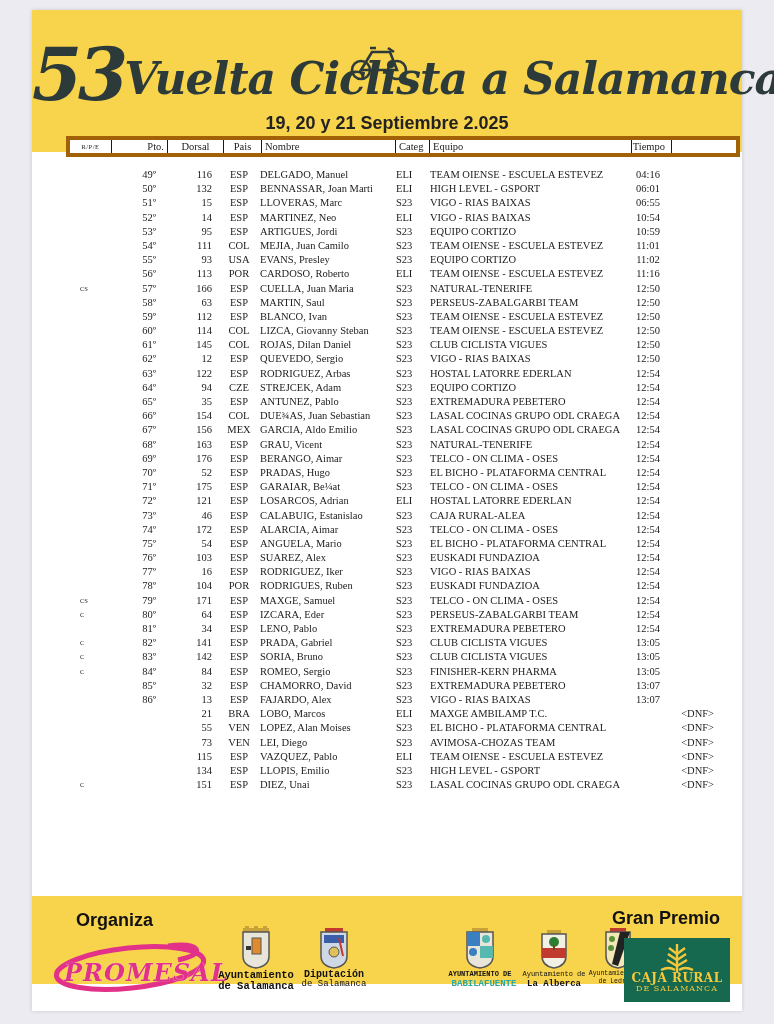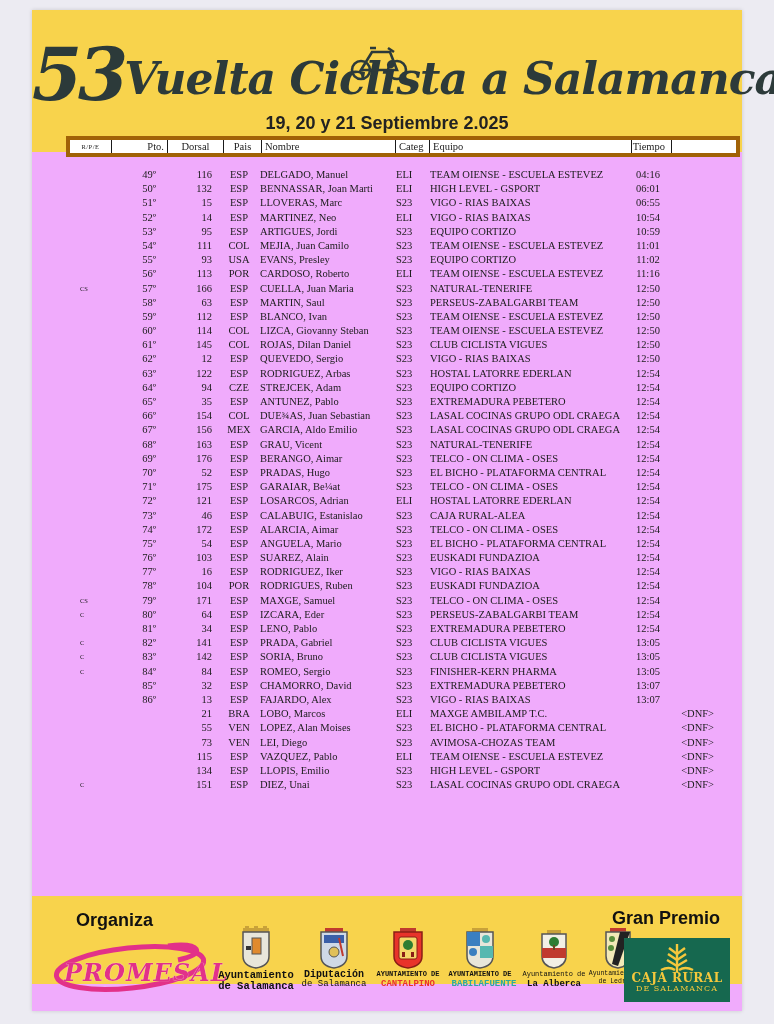--- a/index.html
+++ b/index.html
@@ -1,19 +1,19 @@
 <!DOCTYPE html>
 <html><head>
 <meta charset="utf-8">
 <style>
   html,body{margin:0;padding:0;background:#ecebf2;}
   *{box-sizing:border-box;}
   .canvas{position:relative;width:774px;height:1024px;background:#ecebf2;overflow:hidden;
           font-family:"Liberation Serif", serif;color:#1c1c1c;}
-  .page{position:absolute;left:32px;top:10px;width:710px;height:1001px;background:#f0abfc;
+  .page{position:absolute;left:32px;top:10px;width:710px;height:1001px;background:#ffffff;
         box-shadow:0 0 4px rgba(0,0,0,.15);}
   
   .band-top{position:absolute;left:0;top:0;width:100%;height:142px;background:#f8d34c;}
   .title-wrap{position:absolute;left:0;top:22px;width:100%;text-align:center;color:#2c3a3a;white-space:nowrap;}
   .title-num{font-family:"DejaVu Serif",serif;font-style:italic;font-weight:bold;font-size:72px;
              letter-spacing:-4px;vertical-align:-6px;}
   .title-script{font-family:"DejaVu Serif",serif;font-style:italic;font-weight:bold;font-size:44px;
                 letter-spacing:-1px;}
   .bike{position:absolute;left:316px;top:30px;}
   .subtitle{position:absolute;left:0;top:103px;width:100%;text-align:center;
@@ -406,21 +406,21 @@
           <span class="c c-categ">S23</span>
           <span class="c c-equipo">EL BICHO - PLATAFORMA CENTRAL</span>
           <span class="c c-tiempo">12:54</span>
           <span class="c c-dnf"></span>
         </div>
         <div class="trow grid">
           <span class="c c-rpe"></span>
           <span class="c c-pos">76º</span>
           <span class="c c-dorsal">103</span>
           <span class="c c-pais">ESP</span>
-          <span class="c c-nombre">SUAREZ, Alain</span>
+          <span class="c c-nombre">SUAREZ, Alex</span>
           <span class="c c-categ">S23</span>
           <span class="c c-equipo">EUSKADI FUNDAZIOA</span>
           <span class="c c-tiempo">12:54</span>
           <span class="c c-dnf"></span>
         </div>
         <div class="trow grid">
           <span class="c c-rpe"></span>
           <span class="c c-pos">77º</span>
           <span class="c c-dorsal">16</span>
           <span class="c c-pais">ESP</span>
@@ -629,34 +629,20 @@
             <path d="M4 6 h26 v24 q0 10 -13 12 q-13 -2 -13 -12 z" fill="#cfd9e6" stroke="#555" stroke-width="1.5"></path>
             <rect x="7" y="9" width="20" height="8" fill="#3a5fa8"></rect>
             <circle cx="17" cy="26" r="5" fill="#e0c05a" stroke="#555"></circle>
             <path d="M22 12 L26 30" stroke="#c03a2e" stroke-width="2"></path>
           </svg>
         </div>
         <div class="cap1">Diputación</div>
         <div class="cap2">de Salamanca</div>
       </div>
 
-      <div class="logo logo-cantalpino" style="left:338px;">
-        <div class="crest">
-          <svg width="36" height="44" viewBox="0 0 36 44">
-            <path d="M10 2 h16 v4 h-16 z" fill="#c03a2e"></path>
-            <path d="M4 6 h28 v24 q0 10 -14 12 q-14 -2 -14 -12 z" fill="#e8332a" stroke="#8a1f16" stroke-width="1.5"></path>
-            <rect x="9" y="11" width="18" height="22" rx="2" fill="#f5d76a" stroke="#8a1f16"></rect>
-            <circle cx="18" cy="19" r="5" fill="#2e7d32"></circle>
-            <rect x="12" y="26" width="3" height="5" fill="#8a1f16"></rect>
-            <rect x="21" y="26" width="3" height="5" fill="#8a1f16"></rect>
-          </svg>
-        </div>
-        <div class="cap1">AYUNTAMIENTO DE</div>
-        <div class="cap2">CANTALPINO</div>
-      </div>
 
       <div class="logo logo-babilafuente" style="left:410px;">
         <div class="crest">
           <svg width="34" height="44" viewBox="0 0 34 44">
             <path d="M9 2 h16 v4 h-16 z" fill="#c9a23a"></path>
             <path d="M4 6 h26 v24 q0 10 -13 12 q-13 -2 -13 -12 z" fill="#e8e6da" stroke="#555" stroke-width="1.5"></path>
             <rect x="4" y="6" width="13" height="14" fill="#3a7fc0"></rect>
             <rect x="17" y="20" width="13" height="12" fill="#57b8b0"></rect>
             <circle cx="23" cy="13" r="4" fill="#57b8b0"></circle>
             <circle cx="10" cy="26" r="4" fill="#3a7fc0"></circle>

